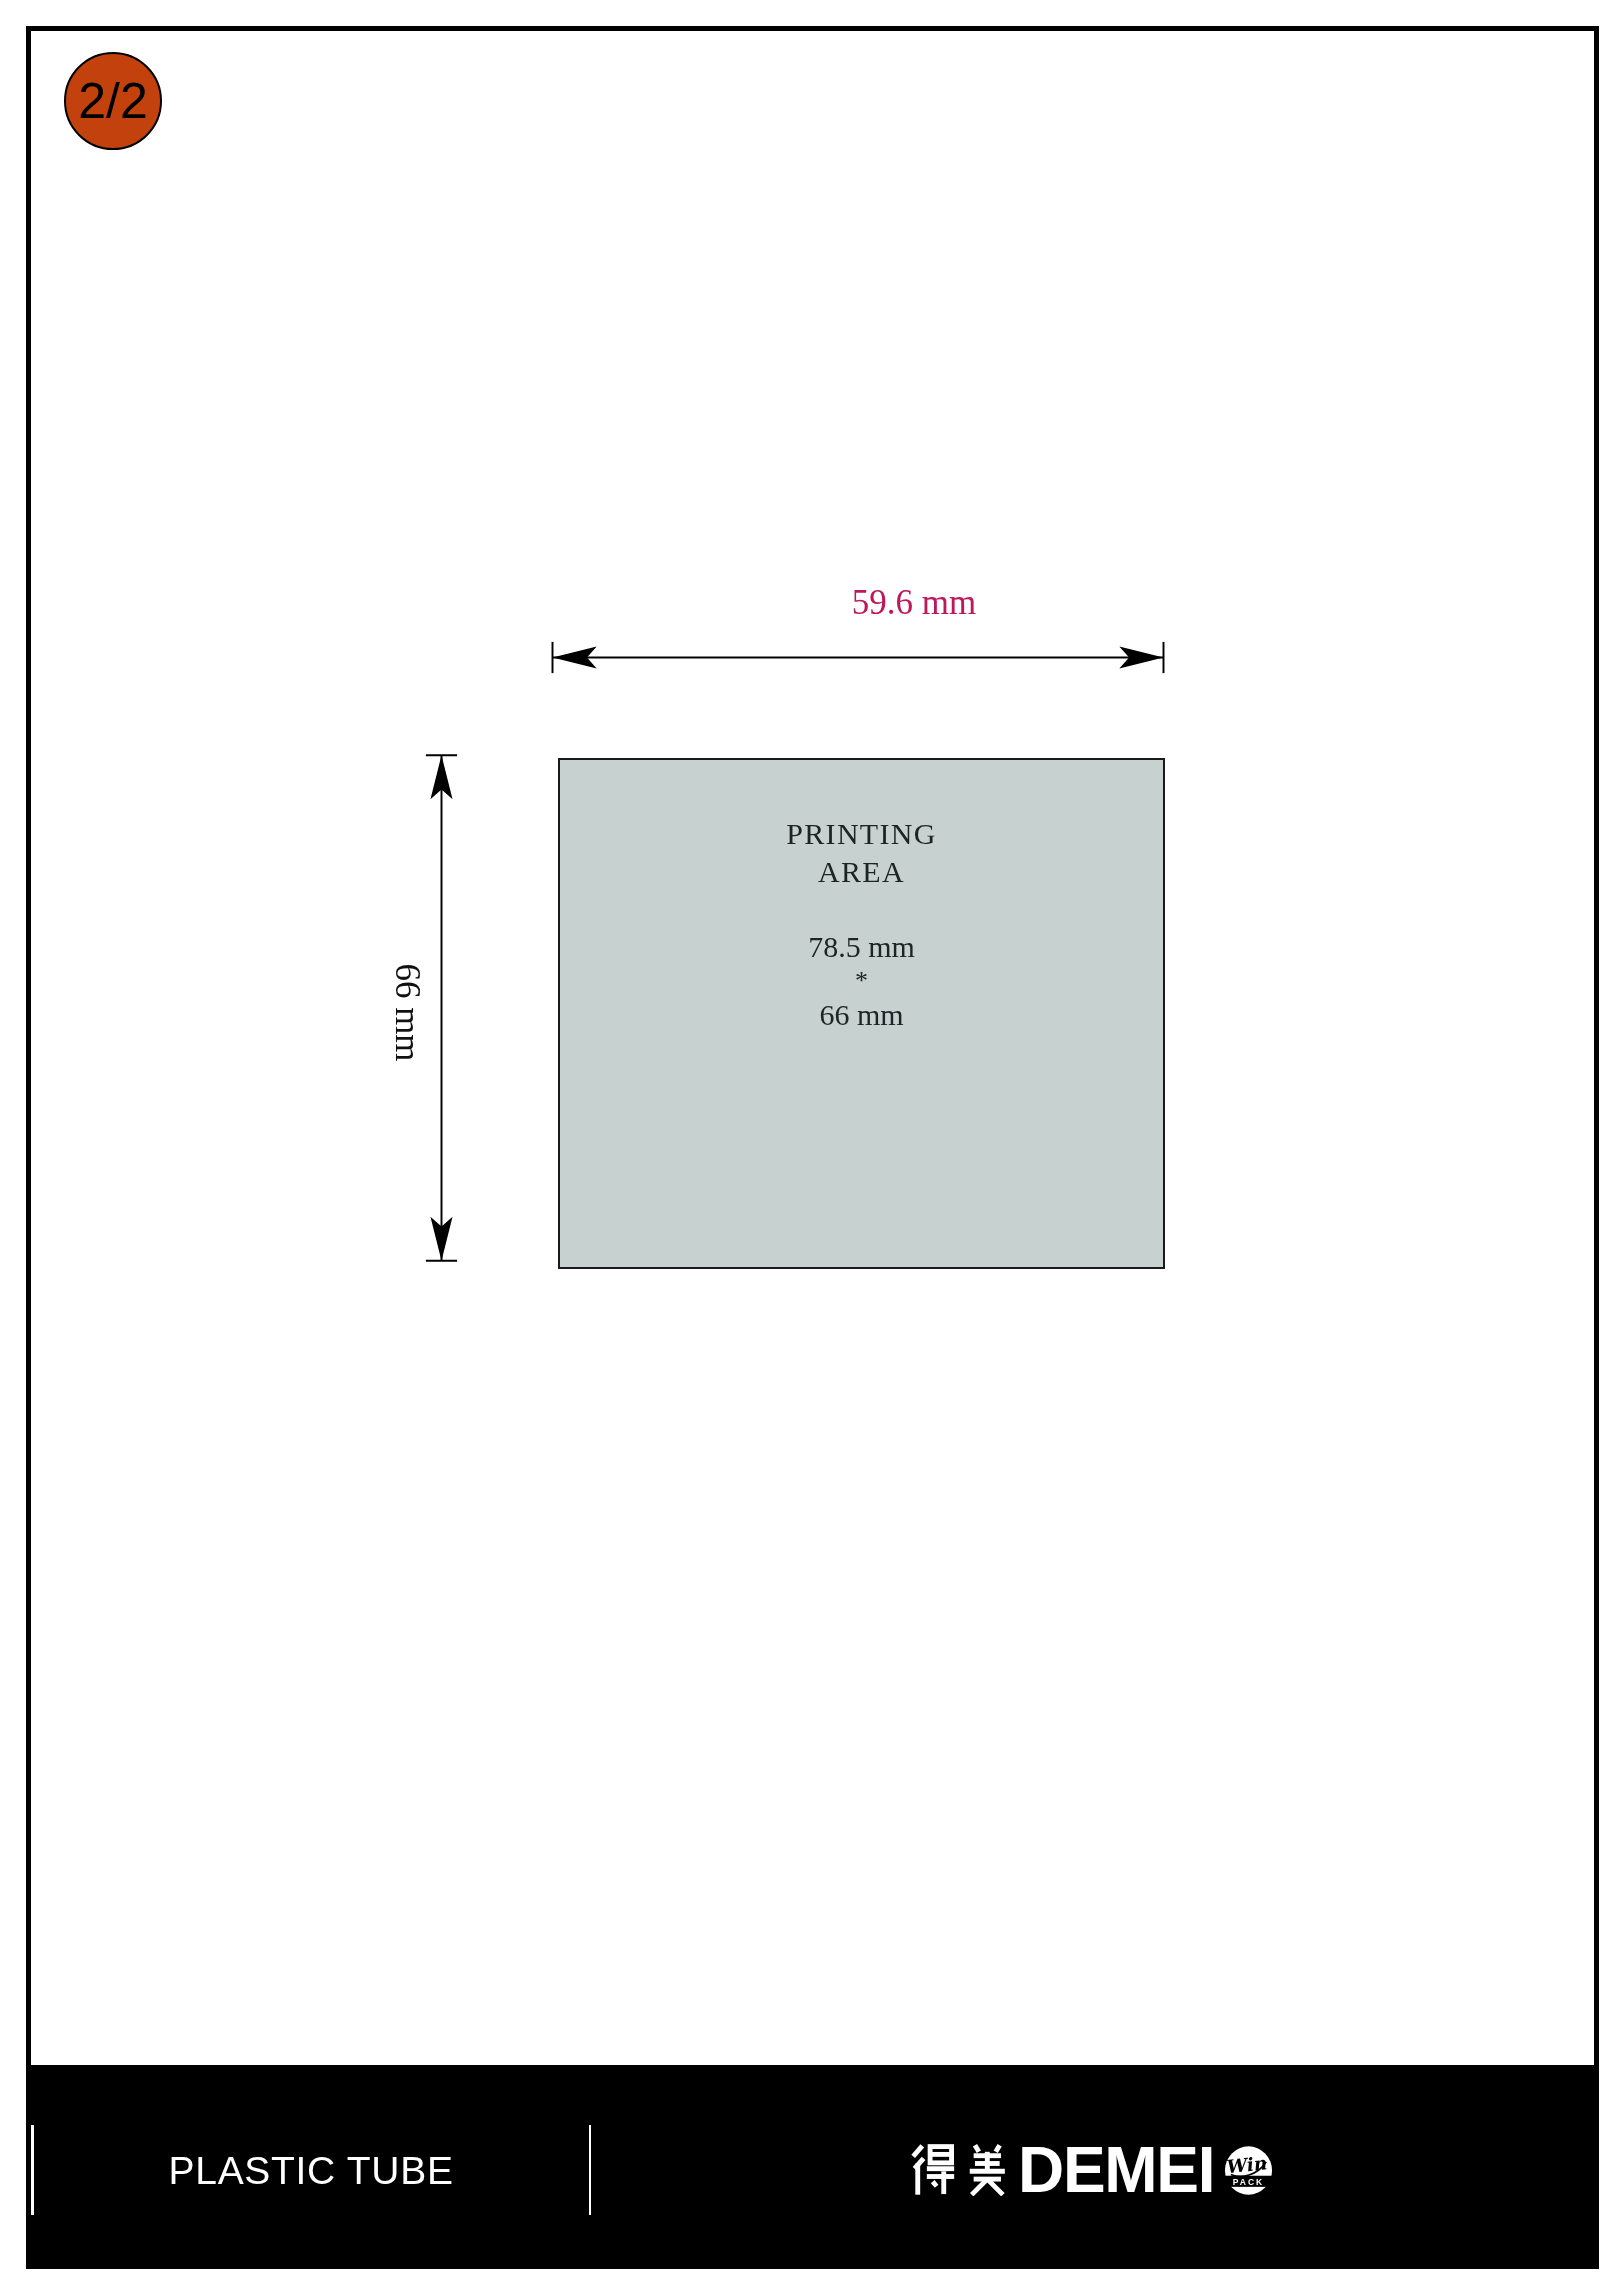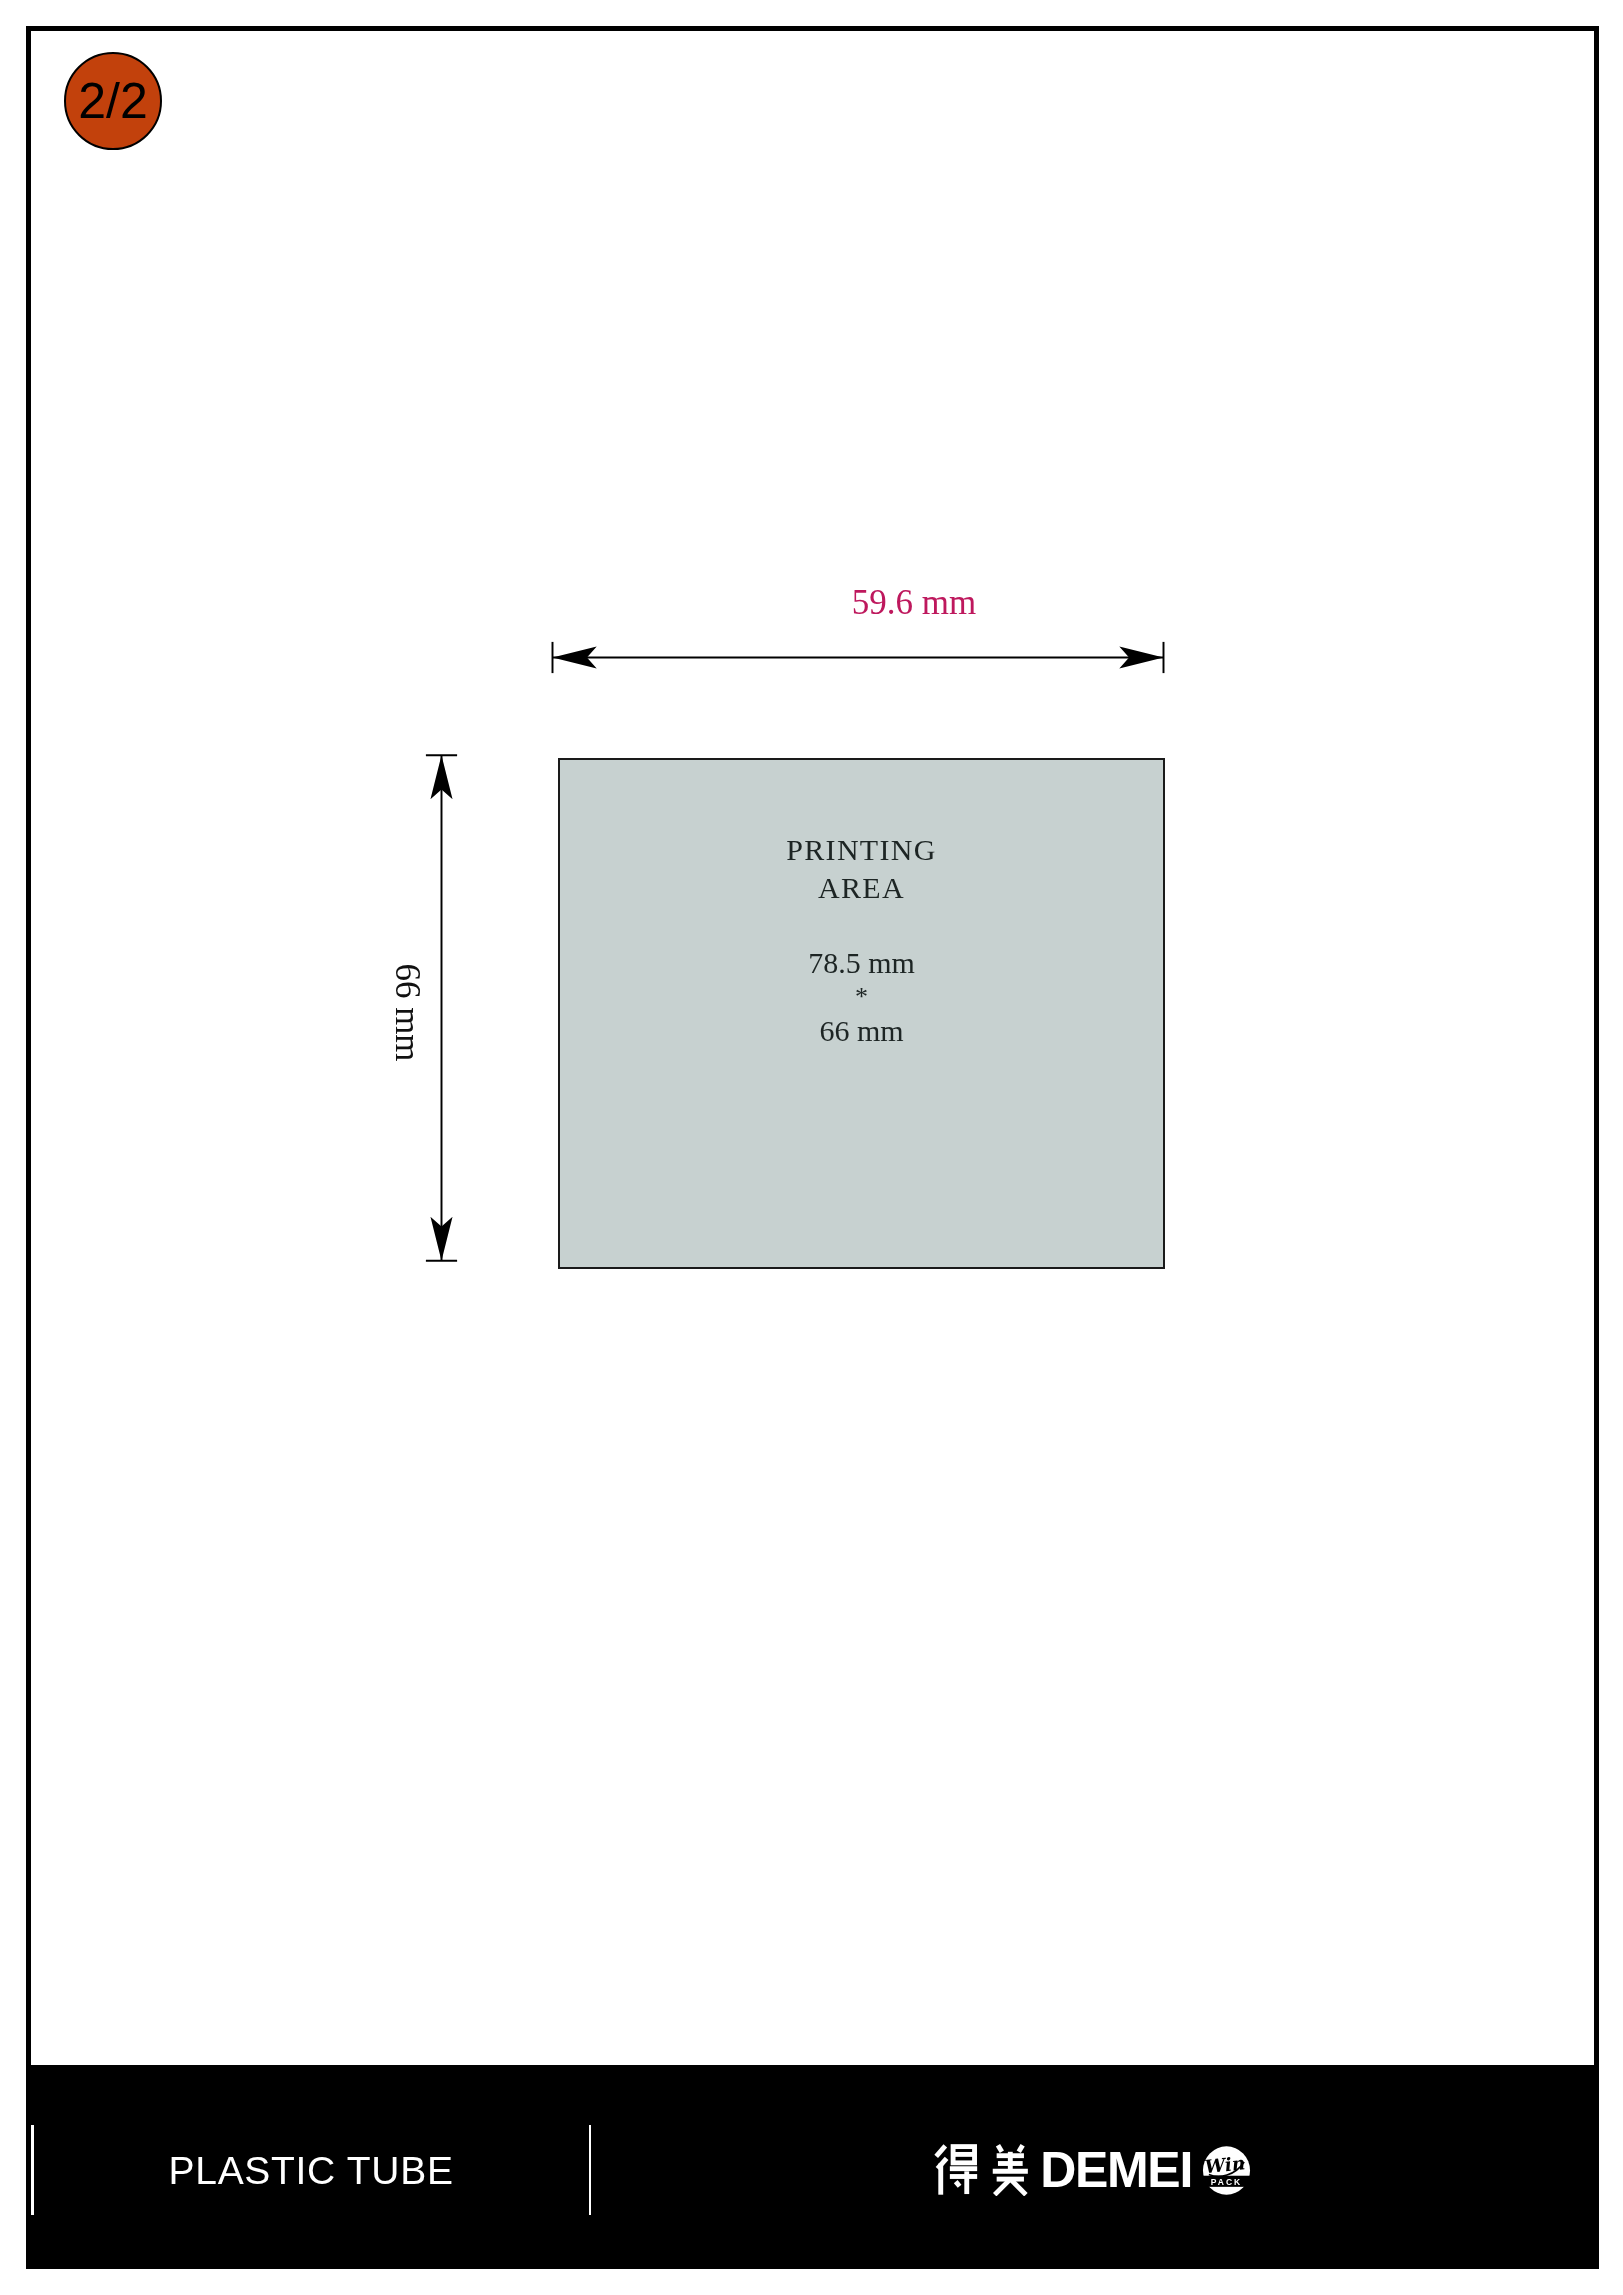--- a/index.html
+++ b/index.html
@@ -46,42 +46,42 @@
   
   .printing-area{
     position:absolute;left:527px;top:727px;
     width:607px;height:511px;
     border:2px solid #1a1a1a;
     box-sizing:border-box;
     display:flex;flex-direction:column;align-items:center;
     font-family:"Liberation Serif",serif;color:#1d2524;
   }
   .pa-title{
-    margin-top:71px;
+    margin-top:55px;
     text-align:center;
     font-size:30px;line-height:38px;letter-spacing:1.3px;
   }
   .pa-dims{
     margin-top:38px;
     text-align:center;
     font-size:30px;line-height:35px;
   }
   .pa-sep{font-size:26px;line-height:33px;}
   
   .footer-bar{
     position:absolute;left:0;right:0;bottom:0;height:199px;
     display:flex;align-items:center;
     color:#fff;
   }
   .f-sec{display:flex;flex-direction:column;align-items:center;justify-content:center;height:100%;padding-top:11.8px;box-sizing:border-box;}
   .f-vol{width:432px;font-size:59px;}
   .f-div{width:2.6px;height:90px;background:#fff;margin-top:11.8px;}
   .f-prod{width:555px;font-size:39px;line-height:57px;letter-spacing:0.7px;text-align:center;}
   .f-logo{flex:1;flex-direction:row;gap:8.5px;}
-  .demei{font-size:50px;font-weight:700;letter-spacing:-1.3px;line-height:50px;}
+  .demei{font-size:64px;font-weight:700;letter-spacing:-1.3px;line-height:50px;}
 </style>
 </head>
 <body>
 
 <div class="page">
   <div class="frame">
 
     <div class="page-indicator">
       <span>2/2</span>
     </div>

